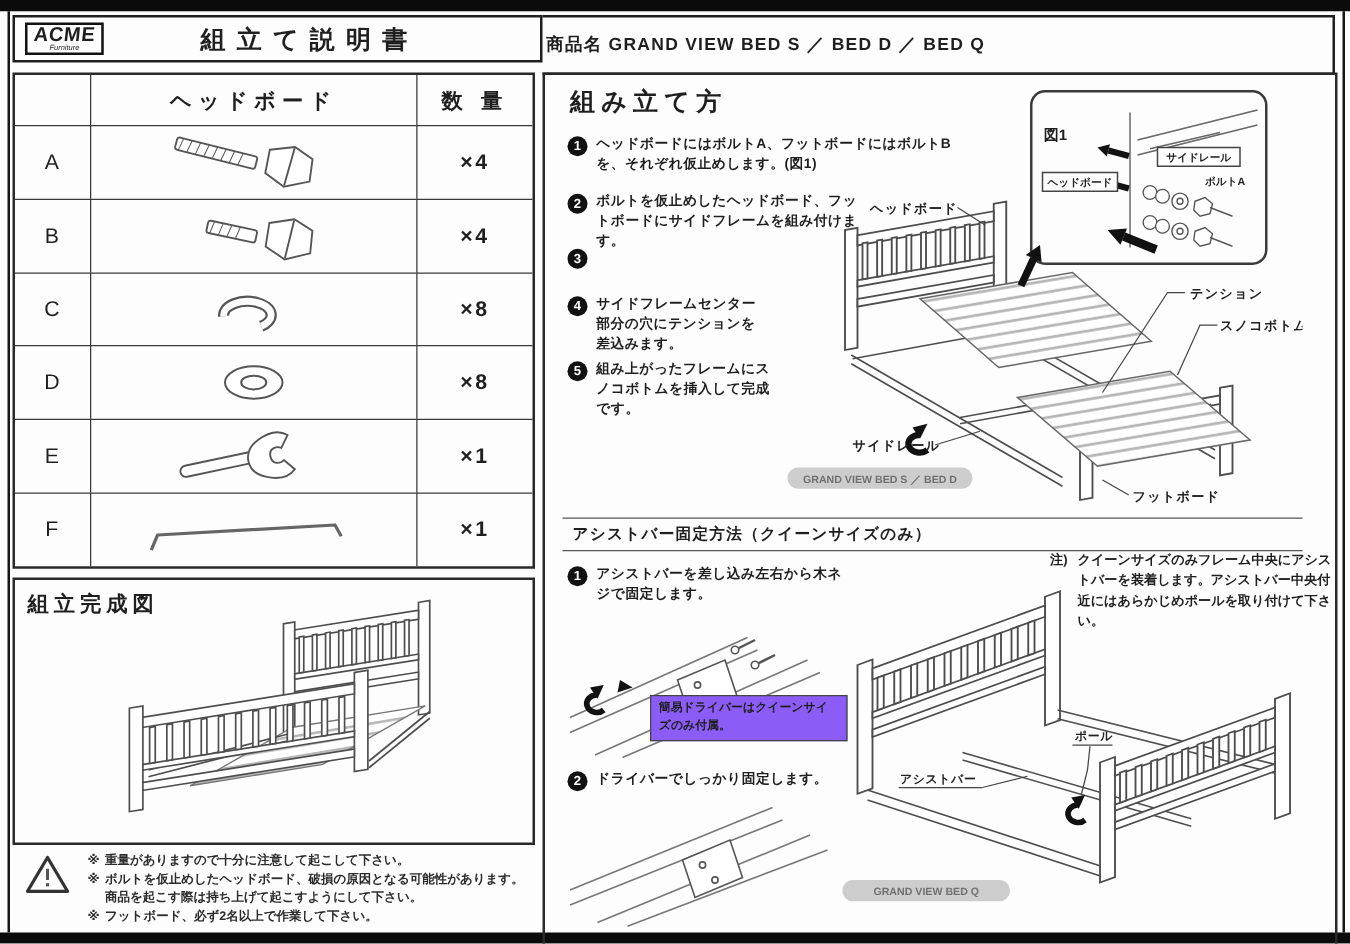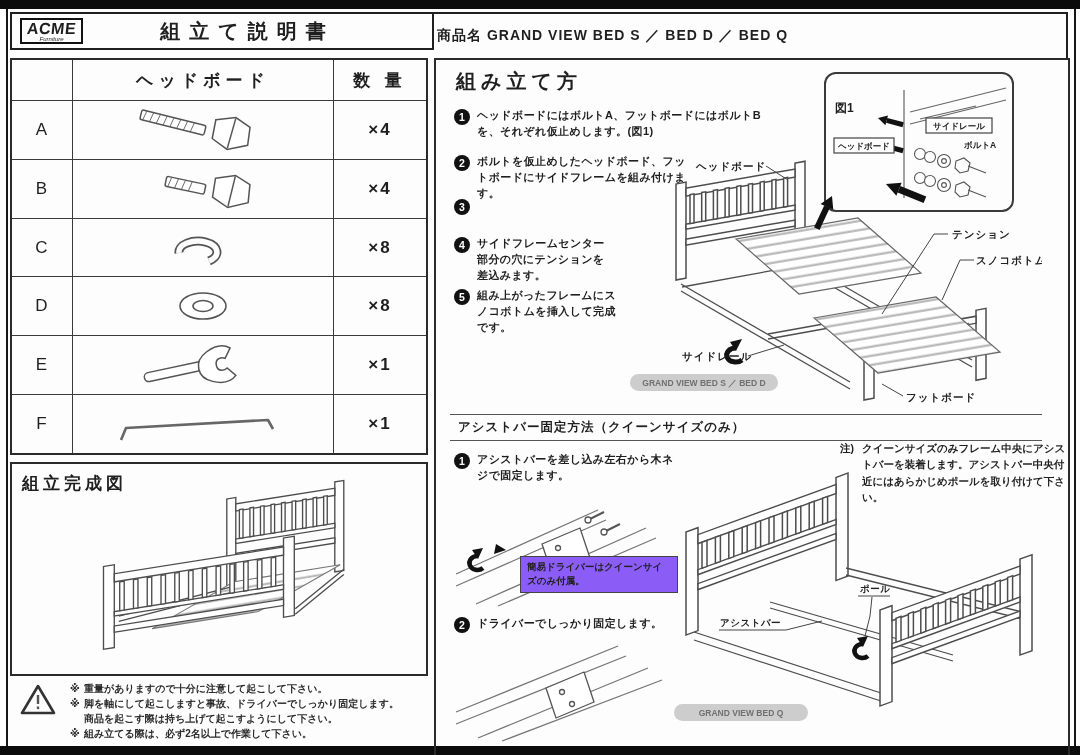--- a/index.html
+++ b/index.html
@@ -238,29 +238,29 @@
       <rect x="16.8" y="11" width="2.4" height="9" fill="#555"></rect>
         <rect x="16.8" y="22.5" width="2.4" height="2.6" fill="#555"></rect>
     </svg>
     <div class="warn-lines">
       <div class="warn-line">
           <span class="warn-marker">※</span>
           <span>重量がありますので十分に注意して起こして下さい。</span>
         </div>
       <div class="warn-line">
           <span class="warn-marker">※</span>
-          <span>脚を軸にして起こしますと事故、ドライバーでしっかり固定します。</span>
+          <span>ボルトを仮止めしたヘッドボード、破損の原因となる可能性があります。</span>
         </div>
       <div class="warn-line">
           <span class="warn-marker"></span>
           <span>商品を起こす際は持ち上げて起こすようにして下さい。</span>
         </div>
       <div class="warn-line">
           <span class="warn-marker">※</span>
-          <span>組み立てる際は、必ず2名以上で作業して下さい。</span>
+          <span>フットボード、必ず2名以上で作業して下さい。</span>
         </div>
     </div>
   </div>
 
   <div class="right-box">
     <div class="asm-title">組み立て方</div>
 
     <div class="step" style="left:18px;top:48px;width:326px;">
       <span class="stepnum">1</span>
       <p class="steptext">ヘッドボードにはボルトA、フットボードにはボルトBを、それぞれ仮止めします。(図1)</p>

